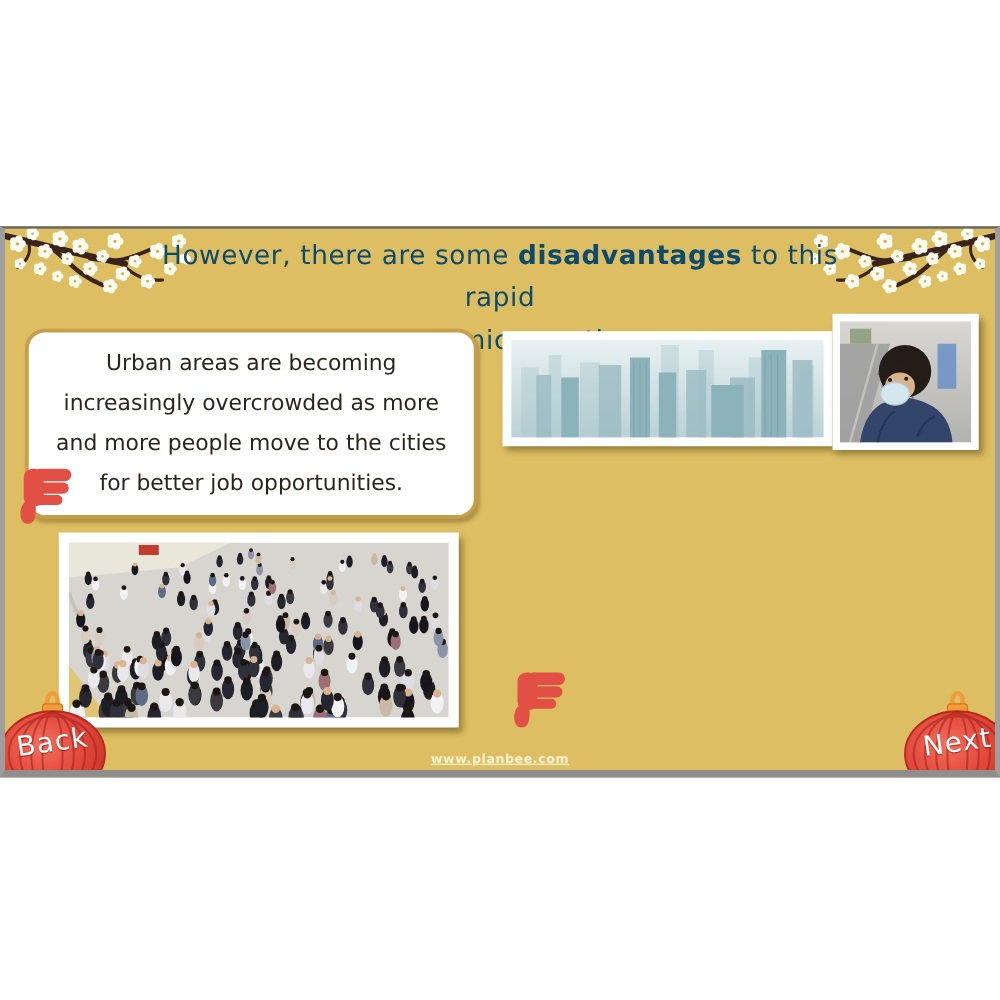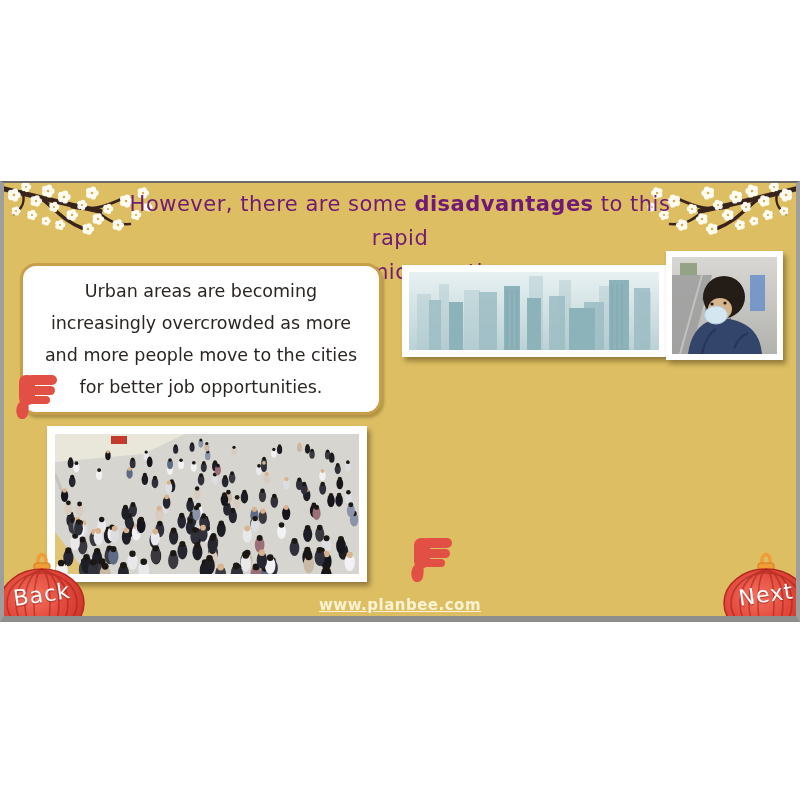--- a/index.html
+++ b/index.html
@@ -5,21 +5,21 @@
   html,body{margin:0;padding:0;background:#ffffff;}
   .canvas{position:relative;width:800px;height:800px;background:#ffffff;overflow:hidden;
           font-family:"DejaVu Sans","Liberation Sans",sans-serif;}
   .slide{position:absolute;left:0;top:181px;width:800px;height:441px;box-sizing:border-box;
          background:#DDBE62;border-style:solid;border-width:2px 4px 6px 4px;
          border-color:#6a6a68 #9e9e9c #8e8e8c #9e9e9c;overflow:hidden;}
   .blossom{position:absolute;top:-2px;width:152px;height:68px;pointer-events:none;}
   .blossom.left{left:-2px;}
   .blossom.right{right:-2px;transform:scaleX(-1);}
   .title{position:absolute;left:110px;right:110px;top:4px;text-align:center;
-         color:#701a75;font-size:21px;line-height:34px;letter-spacing:.5px;}
+         color:#0c4a6e;font-size:21px;line-height:34px;letter-spacing:.5px;}
   .title b{font-weight:700;}
   .card{position:absolute;background:#ffffff;border:3px solid #C79F4A;border-radius:16px;
         box-shadow:2px 3px 3px rgba(90,70,20,.35);color:#2B2522;text-align:center;box-sizing:border-box;}
   .card-left{left:16px;top:80px;width:362px;height:152px;}
   .card-left .card-text{padding:9px 6px;font-size:17.5px;line-height:32px;}
   .card-right{left:410px;top:186px;width:336px;height:210px;}
   .card-right .card-text{padding:8px 4px;font-size:17.5px;line-height:32px;}
   .thumb{position:absolute;width:46px;height:46px;}
   .thumb-left{left:9px;top:190px;}
   .thumb-right{left:404px;top:353px;}
@@ -27,21 +27,21 @@
   .photo svg{display:block;}
   .photo-city{left:398px;top:82px;width:264px;height:92px;padding:7px;}
   .photo-child{left:662px;top:68px;width:117px;height:109px;padding:6px;}
   .photo-crowd{left:43px;top:243px;width:320px;height:156px;padding:8px;}
   .lantern{position:absolute;width:92px;height:84px;cursor:pointer;}
   .lantern-back{left:-8px;top:366px;}
   .lantern-next{left:716px;top:366px;}
   .lantern .label{position:absolute;left:0;right:0;top:33px;text-align:center;color:#ffffff;
         font-size:22px;letter-spacing:1px;transform:rotate(-8deg);text-shadow:0 1px 1px rgba(120,20,15,.6);}
   .footer-link{position:absolute;left:0;right:0;top:412px;text-align:center;}
-  .footer-link a{color:#FBF3D3;font-size:15px;font-weight:700;letter-spacing:.5px;
+  .footer-link a{color:#FBF3D3;font-size:10px;font-weight:700;letter-spacing:.5px;
         text-decoration:underline;cursor:pointer;}
 </style>
 </head>
 <body>
 
 <svg width="0" height="0" style="position:absolute" aria-hidden="true">
   <defs>
     <radialGradient id="lanternGrad" cx="40%" cy="40%" r="70%">
       <stop offset="0%" stop-color="#F4705E"></stop>
         <stop offset="55%" stop-color="#E2493C"></stop>

